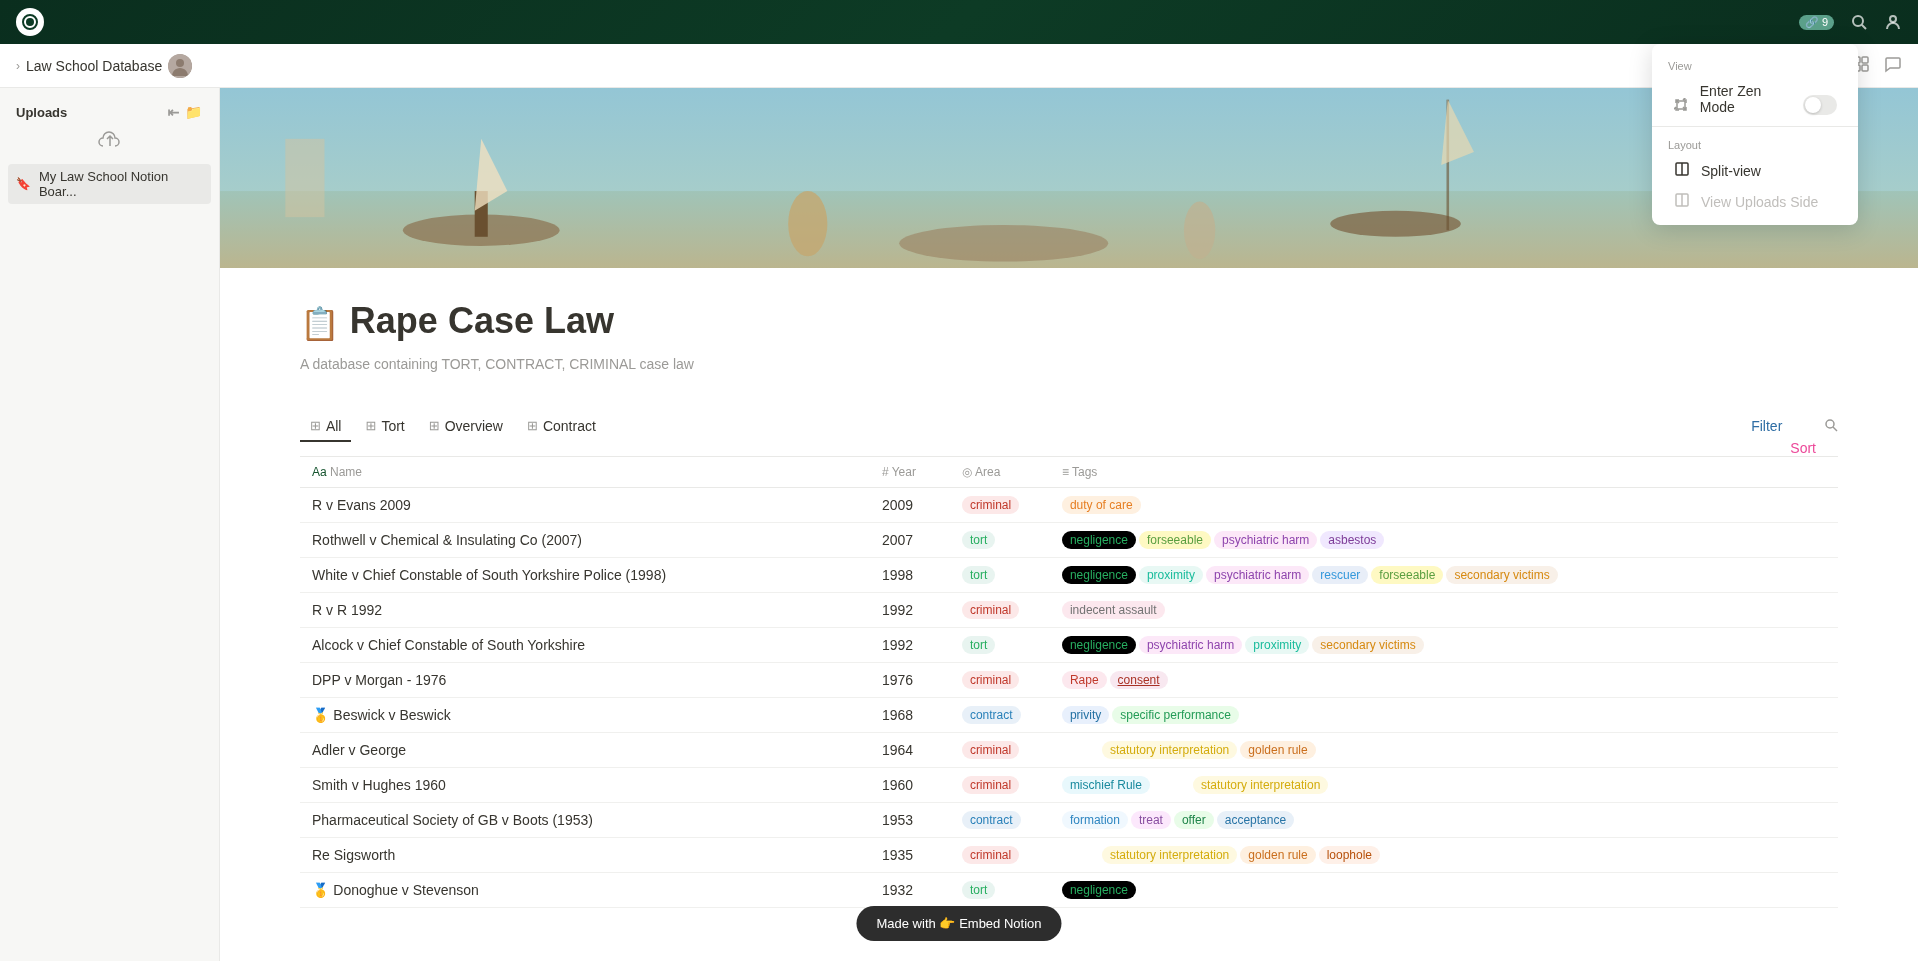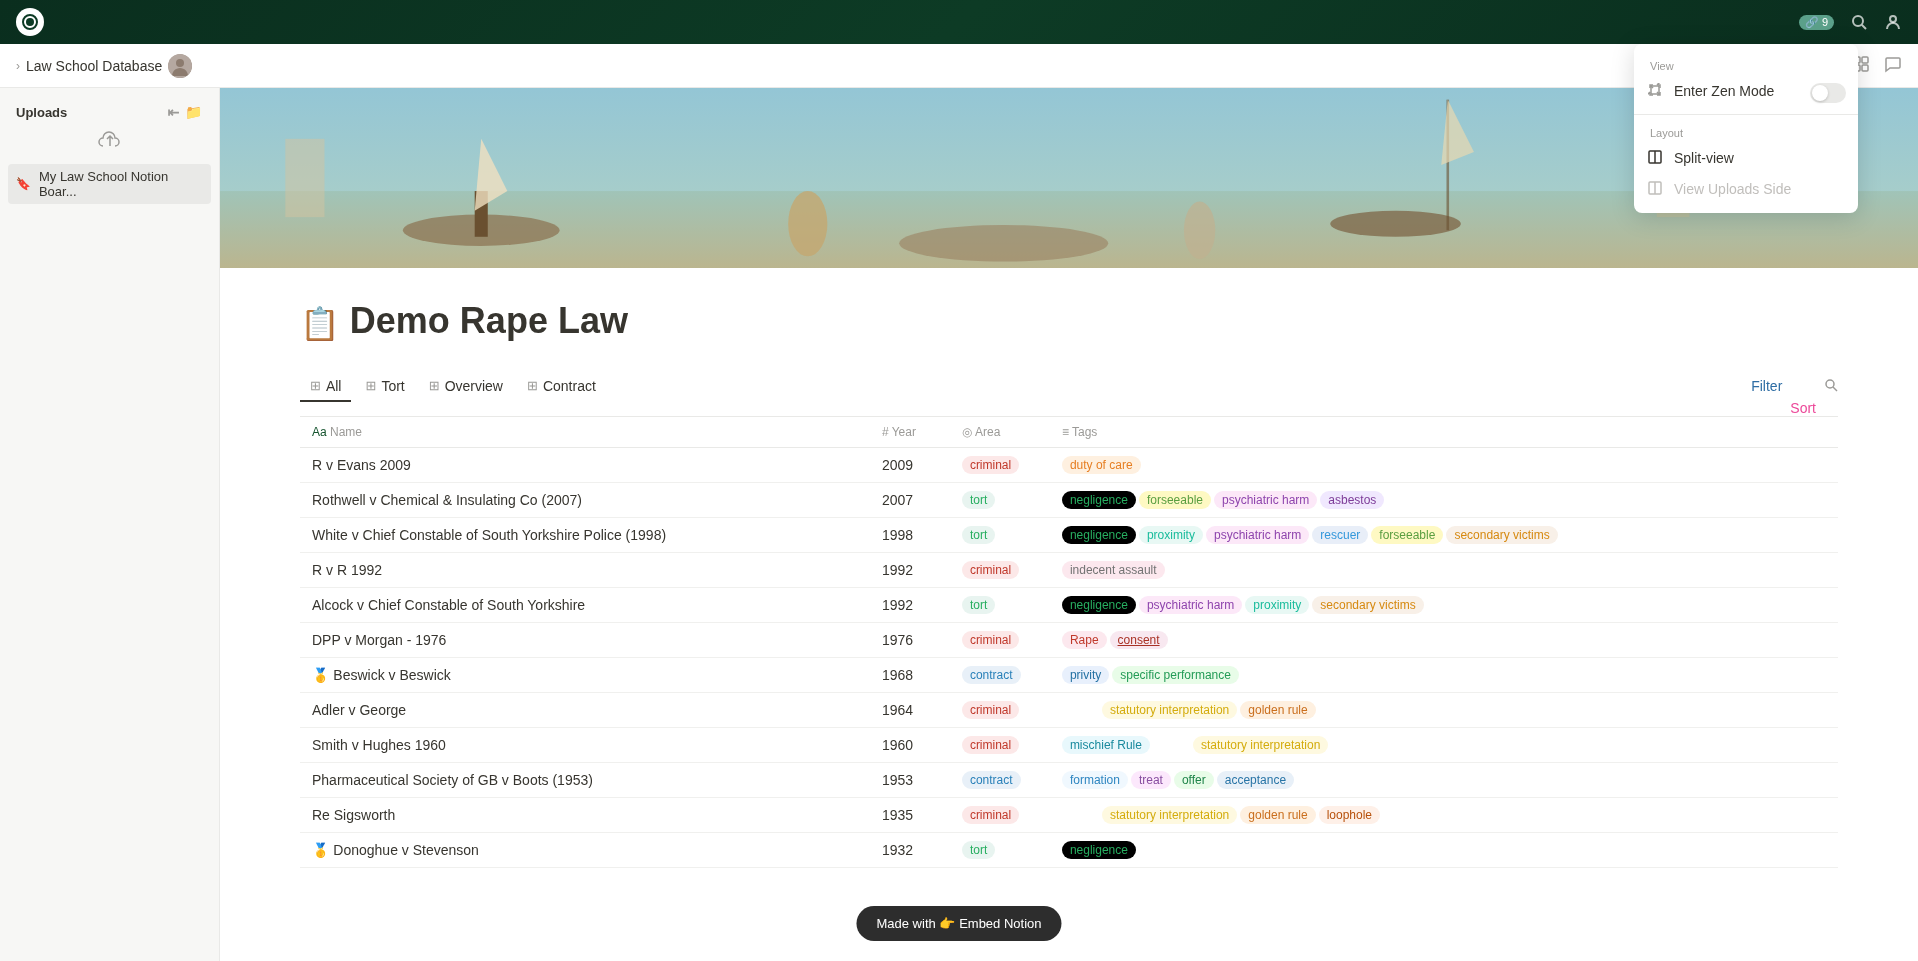--- a/index.html
+++ b/index.html
@@ -193,37 +193,37 @@
     .tag-mischief { background: #e8f8fc; color: #1a8a9e; }
     .tag-formation { background: #f0f8fe; color: #2e86c1; }
     .tag-treat { background: #fce8fc; color: #884ea0; }
     .tag-offer { background: #e8fce8; color: #1e8449; }
     .tag-acceptance { background: #e8f0f8; color: #2874a6; }
     .tag-loophole { background: #fef0e8; color: #b7510c; }
     .dropdown-menu {
       position: fixed;
       top: 44px;
       right: 60px;
-      width: 224px;
+      width: 206px;
       background: white;
       border-radius: 8px;
       box-shadow: 0 4px 24px rgba(0,0,0,0.15);
       z-index: 200;
       padding: 8px 0;
     }
     .dropdown-section-label {
       font-size: 11px;
       color: #9b9a97;
       padding: 8px 16px 4px;
       font-weight: 500;
       text-transform: none;
     }
     .dropdown-item {
-      display: flex; align-items: flex-start; gap: 10px;
-      padding: 7px 12px;
+      display: flex; align-items: flex-end; gap: 10px;
+      padding: 7px 21px;
       font-size: 14px;
       color: #37352f;
       cursor: pointer;
     }
     .dropdown-item.disabled { color: #c0bebb; cursor: not-allowed; }
     .dropdown-item-icon { font-size: 14px; color: #9b9a97; width: 18px; text-align: center; }
     .dropdown-toggle {
       width: 36px; height: 20px;
       background: #e9e9e7;
       border-radius: 10px;
@@ -394,22 +394,23 @@
 
           <line x1="940" y1="30" x2="940" y2="130" stroke="#6a5030" stroke-width="2" opacity="0.6"></line>
           <polygon points="940,30 935,80 960,70" fill="#e8d8b0" opacity="0.7"></polygon>
         </svg>
       </div>
     </div>
 
     <div class="page-content">
       <div style="display:flex; align-items:center; gap:10px; margin-bottom:8px;">
         <span class="page-icon">📋</span>
-        <h1 class="page-title">Demo Rape Law</h1>
+        <h1 class="page-title">Rape Case Law</h1>
       </div>
+      <p class="page-subtitle">A database containing TORT, CONTRACT, CRIMINAL case law</p>
 
       <div class="tabs">
         <div class="tab active">
           <span class="tab-icon">⊞</span>
           <span>All</span>
         </div>
         <div class="tab">
           <span class="tab-icon">⊞</span>
           <span>Tort</span>
         </div>

